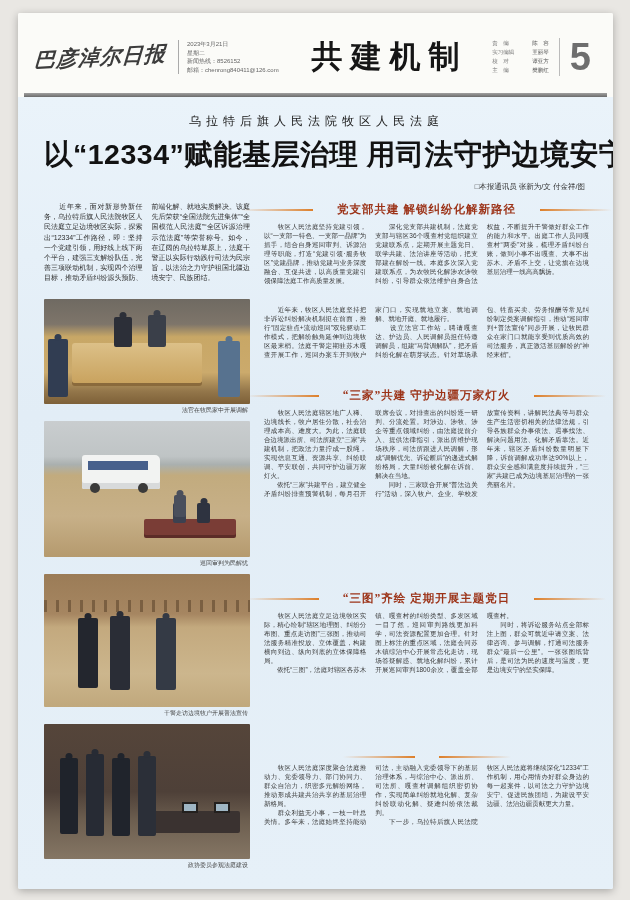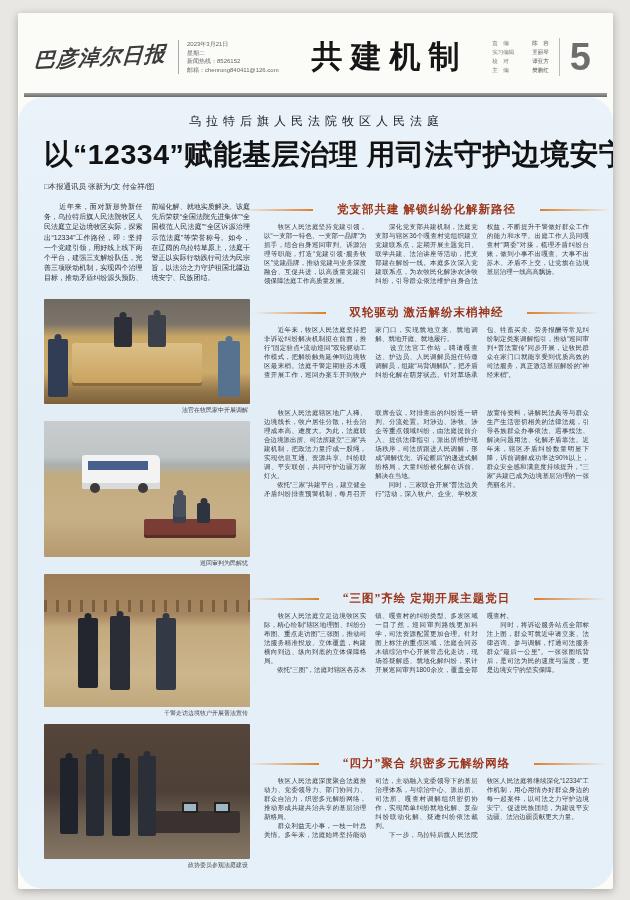--- a/index.html
+++ b/index.html
@@ -15,24 +15,24 @@
   .mast-title { flex:1; text-align:center; font-family:"Liberation Serif",serif; font-weight:900; font-size:31px; letter-spacing:8px; color:#161616; padding-left:8px; }
   .credits { font-size:5.5px; color:#555; line-height:9px; white-space:nowrap; text-align:left; }
   .credits .row { display:flex; gap:6px; }
   .credits .role { width:34px; color:#777; }
   .pageno-wrap { display:flex; align-items:center; margin-left:10px; border-left:1px solid #bbb; padding-left:10px; }
   .pageno { font-size:38px; font-weight:bold; color:#6e6e6e; line-height:38px; }
 
   .rule { height:4px; background:linear-gradient(#a0a0a0,#6b6b6b); margin:0 6px; }
 
   
-  .content { flex:1; background:linear-gradient(#eaf3fa,#e2edf6 40%,#e6f0f8); padding:10px 24px 8px 26px; overflow:hidden;border-radius:26px; }
+  .content { flex:1; background:linear-gradient(#eaf3fa,#e2edf6 40%,#e6f0f8); padding:10px 24px 8px 26px; overflow:hidden; }
   .kicker { text-align:center; font-family:"Liberation Serif",serif; font-size:12px; letter-spacing:5px; color:#222; margin-top:6px; }
   .headline { text-align:center; font-weight:900; font-size:28.5px; color:#121212; letter-spacing:0.5px; margin-top:6px; white-space:nowrap; font-family:"Liberation Sans",sans-serif; }
-  .byline { text-align:left; font-size:7.5px; color:#333; margin:8px 4px 10px 0; }
+  .byline { text-align:right; font-size:7.5px; color:#333; margin:8px 4px 10px 0; }
 
   .cols { display:flex; gap:14px; }
   .leftcol { width:206px; flex:none; display:flex; flex-direction:column; }
   .rightcol { flex:1; min-width:0; }
 
   .intro { font-size:7px; line-height:10.2px; color:#2e2e2e; text-align:justify; column-count:2; column-gap:9px; height:92px; overflow:hidden; white-space:pre-line; margin-bottom:5px; }
 
   .photo { position:relative; width:100%; overflow:hidden; border-radius:1px; }
   .caption { font-size:6px; color:#444; text-align:right; margin:2px 2px 6px 0; }
 
@@ -157,50 +157,49 @@
             <div class="sec-head">
               <span class="hline l"></span>
               <span class="sec-title">党支部共建  解锁纠纷化解新路径</span>
               <span class="hline r"></span>
             </div>
             <div class="sec-body h1b">　　牧区人民法庭坚持党建引领，以“一支部一特色、一支部一品牌”为抓手，结合自身巡回审判、诉源治理等职能，打造“党建引领·服务牧区”党建品牌，推动党建与业务深度融合、互促共进，以高质量党建引领保障法庭工作高质量发展。
 　　深化党支部共建机制，法庭党支部与辖区36个嘎查村党组织建立党建联系点，定期开展主题党日、联学共建、法治讲座等活动，把支部建在解纷一线。本庭多次深入党建联系点，为农牧民化解涉农涉牧纠纷，引导群众依法维护自身合法权益，不断提升干警做好群众工作的能力和水平。出庭工作人员同嘎查村“两委”对接，梳理矛盾纠纷台账，做到小事不出嘎查、大事不出苏木、矛盾不上交，让党旗在边境基层治理一线高高飘扬。</div>
           </div>
 
           <div class="sec">
-            <div class="sec-head">
-              <span class="hline l"></span>
-              <span class="sec-title">双轮驱动  激活解纷末梢神经</span>
-              <span class="hline r"></span>
-            </div>
             <div class="sec-body h2b">　　近年来，牧区人民法庭坚持把非诉讼纠纷解决机制挺在前面，推行“固定驻点+流动巡回”双轮驱动工作模式，把解纷触角延伸到边境牧区最末梢。法庭干警定期驻苏木嘎查开展工作，巡回办案车开到牧户家门口，实现就地立案、就地调解、就地开庭、就地履行。
 　　设立法官工作站，聘请嘎查达、护边员、人民调解员担任特邀调解员，组建“马背调解队”，把矛盾纠纷化解在萌芽状态。针对草场承包、牲畜买卖、劳务报酬等常见纠纷制定类案调解指引，推动“巡回审判+普法宣传”同步开展，让牧民群众在家门口就能享受到优质高效的司法服务，真正激活基层解纷的“神经末梢”。</div>
           </div>
 
           <div class="sec">
+            <div class="sec-head">
+              <span class="hline l"></span>
+              <span class="sec-title">“三家”共建  守护边疆万家灯火</span>
+              <span class="hline r"></span>
+            </div>
             <div class="sec-body h3b">　　牧区人民法庭辖区地广人稀、边境线长，牧户居住分散，社会治理成本高、难度大。为此，法庭联合边境派出所、司法所建立“三家”共建机制，把政法力量拧成一股绳，实现信息互通、资源共享、纠纷联调、平安联创，共同守护边疆万家灯火。
 　　依托“三家”共建平台，建立健全矛盾纠纷排查预警机制，每月召开联席会议，对排查出的纠纷逐一研判、分流处置。对涉边、涉牧、涉企等重点领域纠纷，由法庭提前介入、提供法律指引，派出所维护现场秩序，司法所跟进人民调解，形成“调解优先、诉讼断后”的递进式解纷格局，大量纠纷被化解在诉前、解决在当地。
 　　同时，三家联合开展“普法边关行”活动，深入牧户、企业、学校发放宣传资料，讲解民法典等与群众生产生活密切相关的法律法规，引导各族群众办事依法、遇事找法、解决问题用法、化解矛盾靠法。近年来，辖区矛盾纠纷数量明显下降，诉前调解成功率达90%以上，群众安全感和满意度持续提升，“三家”共建已成为边境基层治理的一张亮丽名片。</div>
           </div>
 
           <div class="sec">
             <div class="sec-head">
               <span class="hline l"></span>
               <span class="sec-title">“三图”齐绘  定期开展主题党日</span>
               <span class="hline r"></span>
             </div>
             <div class="sec-body h4b">　　牧区人民法庭立足边境牧区实际，精心绘制“辖区地理图、纠纷分布图、重点走访图”三张图，推动司法服务精准投放、立体覆盖，构建横向到边、纵向到底的立体保障格局。
 　　依托“三图”，法庭对辖区各苏木镇、嘎查村的纠纷类型、多发区域一目了然，巡回审判路线更加科学，司法资源配置更加合理。针对图上标注的重点区域，法庭会同苏木镇综治中心开展常态化走访，现场答疑解惑、就地化解纠纷，累计开展巡回审判1800余次，覆盖全部嘎查村。
 　　同时，将诉讼服务站点全部标注上图，群众可就近申请立案、法律咨询、参与调解，打通司法服务群众“最后一公里”。一张张图纸背后，是司法为民的速度与温度，更是边境安宁的坚实保障。</div>
           </div>
 
           <div class="sec">
             <div class="sec-head">
               <span class="hline l"></span>
-              <span class="sec-title">“四力”聚合  织密多元解纷网络</span>
               <span class="hline r"></span>
             </div>
             <div class="sec-body h5b">　　牧区人民法庭深度聚合法庭推动力、党委领导力、部门协同力、群众自治力，织密多元解纷网络，推动形成共建共治共享的基层治理新格局。
 　　群众利益无小事，一枝一叶总关情。多年来，法庭始终坚持能动司法，主动融入党委领导下的基层治理体系，与综治中心、派出所、司法所、嘎查村调解组织密切协作，实现简单纠纷就地化解、复杂纠纷联动化解、疑难纠纷依法裁判。
 　　下一步，乌拉特后旗人民法院牧区人民法庭将继续深化“12334”工作机制，用心用情办好群众身边的每一起案件，以司法之力守护边境安宁、促进民族团结，为建设平安边疆、法治边疆贡献更大力量。</div>
           </div>
 
         </div>
       </div>
     </div>

